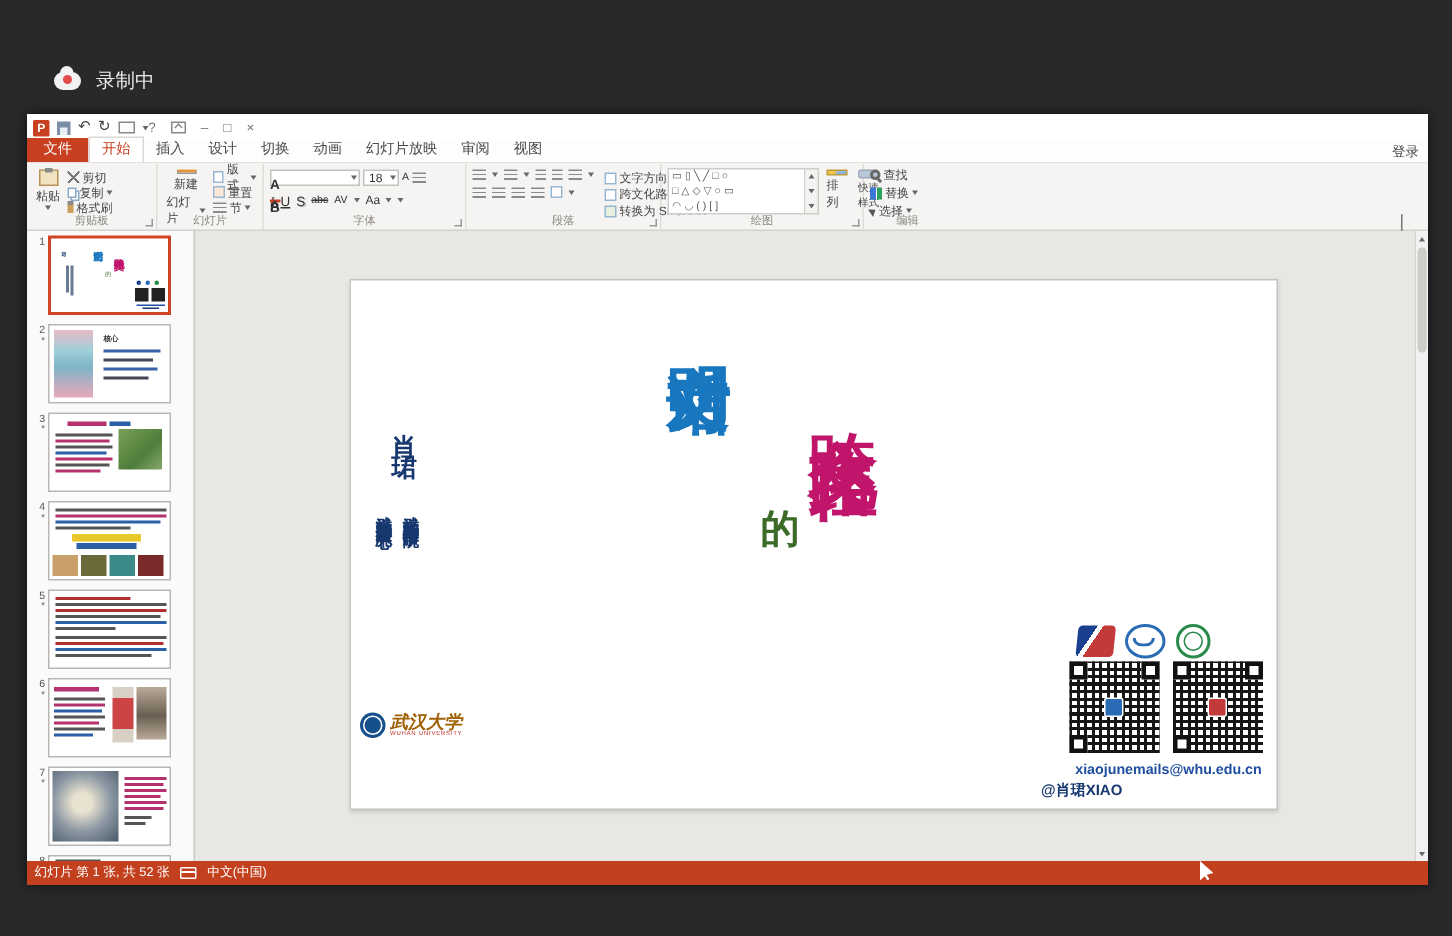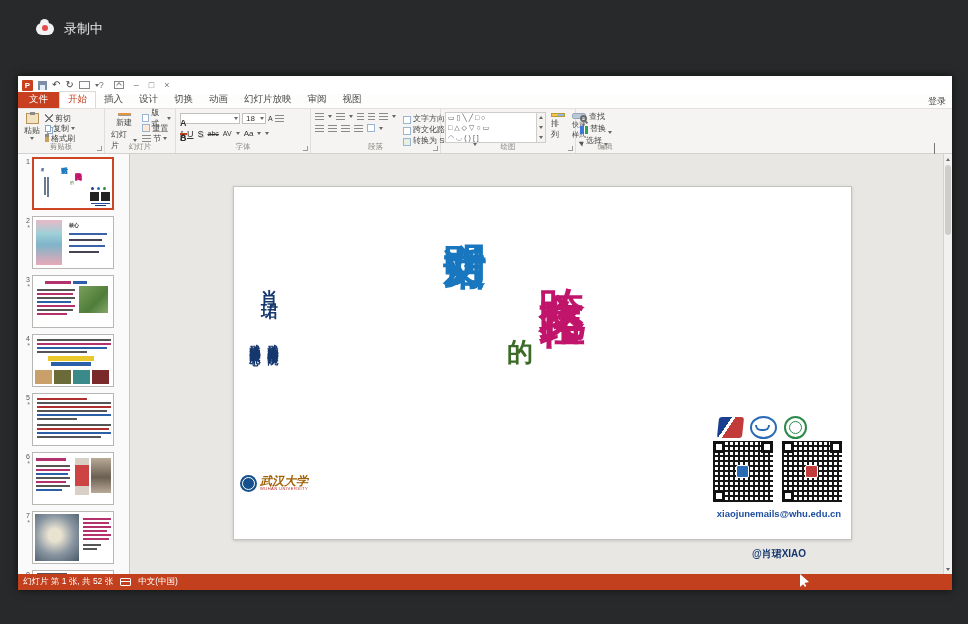--- a/index.html
+++ b/index.html
@@ -1,20 +1,20 @@
 <!DOCTYPE html>
 <html><head>
 <meta charset="utf-8">
 <style>
   * { margin:0; padding:0; box-sizing:border-box; }
   html,body { width:968px; height:624px; }
   body { font-family:"Liberation Sans","DejaVu Sans",sans-serif; background:#27292a; position:relative; overflow:hidden; }
 
   
-  .rec-chip { position:absolute; left:36px; top:20px; display:flex; align-items:center; gap:10px;justify-content:center; }
+  .rec-chip { position:absolute; left:36px; top:45px; display:flex; align-items:center; gap:10px;justify-content:center; }
   .cloud { position:relative; width:18px; height:12px; background:#f2f2f2; border-radius:6px; }
   .cloud .bump { position:absolute; left:4px; top:-4px; width:9px; height:9px; background:#f2f2f2; border-radius:50%; }
   .cloud .dot { position:absolute; left:6px; top:2px; width:6px; height:6px; background:#e14b4b; border-radius:50%; }
   .rec-label { color:#e8e8e8; font-size:13px; }
 
   
   #win { position:absolute; left:18px; top:76px; width:934px; height:514px; background:#fff; box-shadow:0 0 8px rgba(0,0,0,.6); }
 
   .titlebar { height:18px; display:flex; align-items:center; padding:0 4px; background:#fff; }
   .qat { display:flex; align-items:center; gap:5px; }
@@ -39,21 +39,21 @@
 
   
   .ribbon { height:45px; background:#f5f4f2; border-bottom:1px solid #d4d2cf; display:flex; position:relative; }
   .grp { position:relative; height:100%; border-right:1px solid #e0dedb; }
   .grp-label { position:absolute; bottom:1px; left:0; width:100%; text-align:center; font-size:7.5px; color:#8a8884; }
   .grp-body { display:flex; gap:3px; padding:3px 4px 12px; height:100%; }
   .dlg { position:absolute; right:2px; bottom:2px; width:5px; height:5px; border-right:1px solid #9a9a9a; border-bottom:1px solid #9a9a9a; }
   .bigbtn { display:flex; flex-direction:column; align-items:center; justify-content:flex-start; gap:1px; font-size:8px; color:#444; padding:1px 2px; }
   .smcol { display:flex; flex-direction:column; justify-content:space-between; padding:1px 0; }
   .smbtn { display:flex; align-items:center; gap:2px; font-size:8px; color:#444; height:10px; }
-  .rb { display:flex; align-items:flex-end; gap:2px; font-size:8px; color:#444; height:11px; white-space:nowrap; }
+  .rb { display:flex; align-items:center; gap:2px; font-size:8px; color:#444; height:11px; white-space:nowrap; }
   .ic { width:8px; height:8px; display:inline-block; }
   .i-paste { width:13px; height:16px; background:#f2e3c0; border:1px solid #b9935a; position:relative; }
   .i-paste .clip { position:absolute; left:3px; top:-2px; width:5px; height:3px; background:#8a8a8a; }
   .i-cut { background:linear-gradient(45deg,transparent 42%,#777 42% 56%,transparent 56%),linear-gradient(-45deg,transparent 42%,#777 42% 56%,transparent 56%); }
   .i-copy { width:6px; height:7px; border:1px solid #8aa7c6; background:#fff; box-shadow:2px 2px 0 -1px #fff,2px 2px 0 0 #8aa7c6; }
   .i-painter { width:4px; height:8px; background:linear-gradient(#8a8a8a 0 3px,#caa05a 3px); }
   .i-page { width:13px; height:16px; background:#fff; border:1px solid #9a9a9a; border-top:2px solid #e8953a; }
   .i-box { border:1px solid #98b6d4; background:#fff; }
   .i-lines { width:9px; height:7px; background:linear-gradient(#8a8a8a 0 1px,transparent 1px 3px,#8a8a8a 3px 4px,transparent 4px 6px,#8a8a8a 6px 7px); }
   .fontrow { display:flex; align-items:center; gap:2px; height:13px; }
@@ -109,21 +109,21 @@
   .lg2 { width:27px; height:23px; border-radius:50%; border:2px solid #2a6bb5; background:#fff; position:relative; }
   .lg2 .wave { position:absolute; left:3px; top:7px; width:15px; height:6px; border:2px solid #2a6bb5; border-top:none; border-radius:0 0 10px 10px; }
   .lg3 { width:23px; height:23px; border-radius:50%; border:2px solid #2a8a4a; background:#fff; position:relative; }
   .lg3 .inner { position:absolute; inset:3px; border:1px solid #2a8a4a; border-radius:50%; }
   .qr { position:absolute; width:62px; height:63px; background:#fff; }
   .qr .pat { position:absolute; inset:1px; background:repeating-linear-gradient(0deg,#161616 0 2px,transparent 2px 5px),repeating-linear-gradient(90deg,#161616 0 2px,#fff 2px 5px); }
   .qr .f { position:absolute; width:12px; height:12px; border:3px solid #111; background:#fff; }
   .qr .f.tl { left:1px; top:1px; } .qr .f.tr { right:1px; top:1px; } .qr .f.bl { left:1px; bottom:1px; }
   .qr .logo { position:absolute; left:24px; top:25px; width:13px; height:13px; border-radius:2px; border:1px solid #fff; }
   .t-email  { position:absolute; left:460px; top:321px; width:170px; text-align:center; font-size:9.5px; font-weight:bold; color:#1f4fa0; }
-  .t-handle { position:absolute; left:460px; top:333px; width:170px; text-align:center; font-size:10px; font-weight:bold; color:#16386e;margin-top:27px; }
+  .t-handle { position:absolute; left:460px; top:333px; width:170px; text-align:left; font-size:10px; font-weight:bold; color:#16386e; }
 
   .vscroll { position:absolute; right:0; top:0; width:9px; height:100%; background:#f2f1ef; border-left:1px solid #d5d3d0; }
   .vscroll .arr { width:100%; height:10px; display:flex; align-items:center; justify-content:center; }
   .vscroll .vthumb { position:absolute; left:1px; top:11px; width:6px; height:70px; background:#cfcdca; border-radius:3px; }
   .vscroll .arr.dn { position:absolute; bottom:0; }
 
   
   .statusbar { position:absolute; left:0; bottom:0; width:934px; height:16px; background:#c2401d; color:#fff; display:flex; align-items:center; padding:0 5px; gap:7px; font-size:8.5px; }
   .kbicon { width:11px; height:8px; border:1px solid #fff; border-radius:1px; background:linear-gradient(#c2401d 0 2px,#fff 2px 3px,#c2401d 3px); }
   .sb-right { display:flex; align-items:center; gap:7px; margin-left:auto; }

